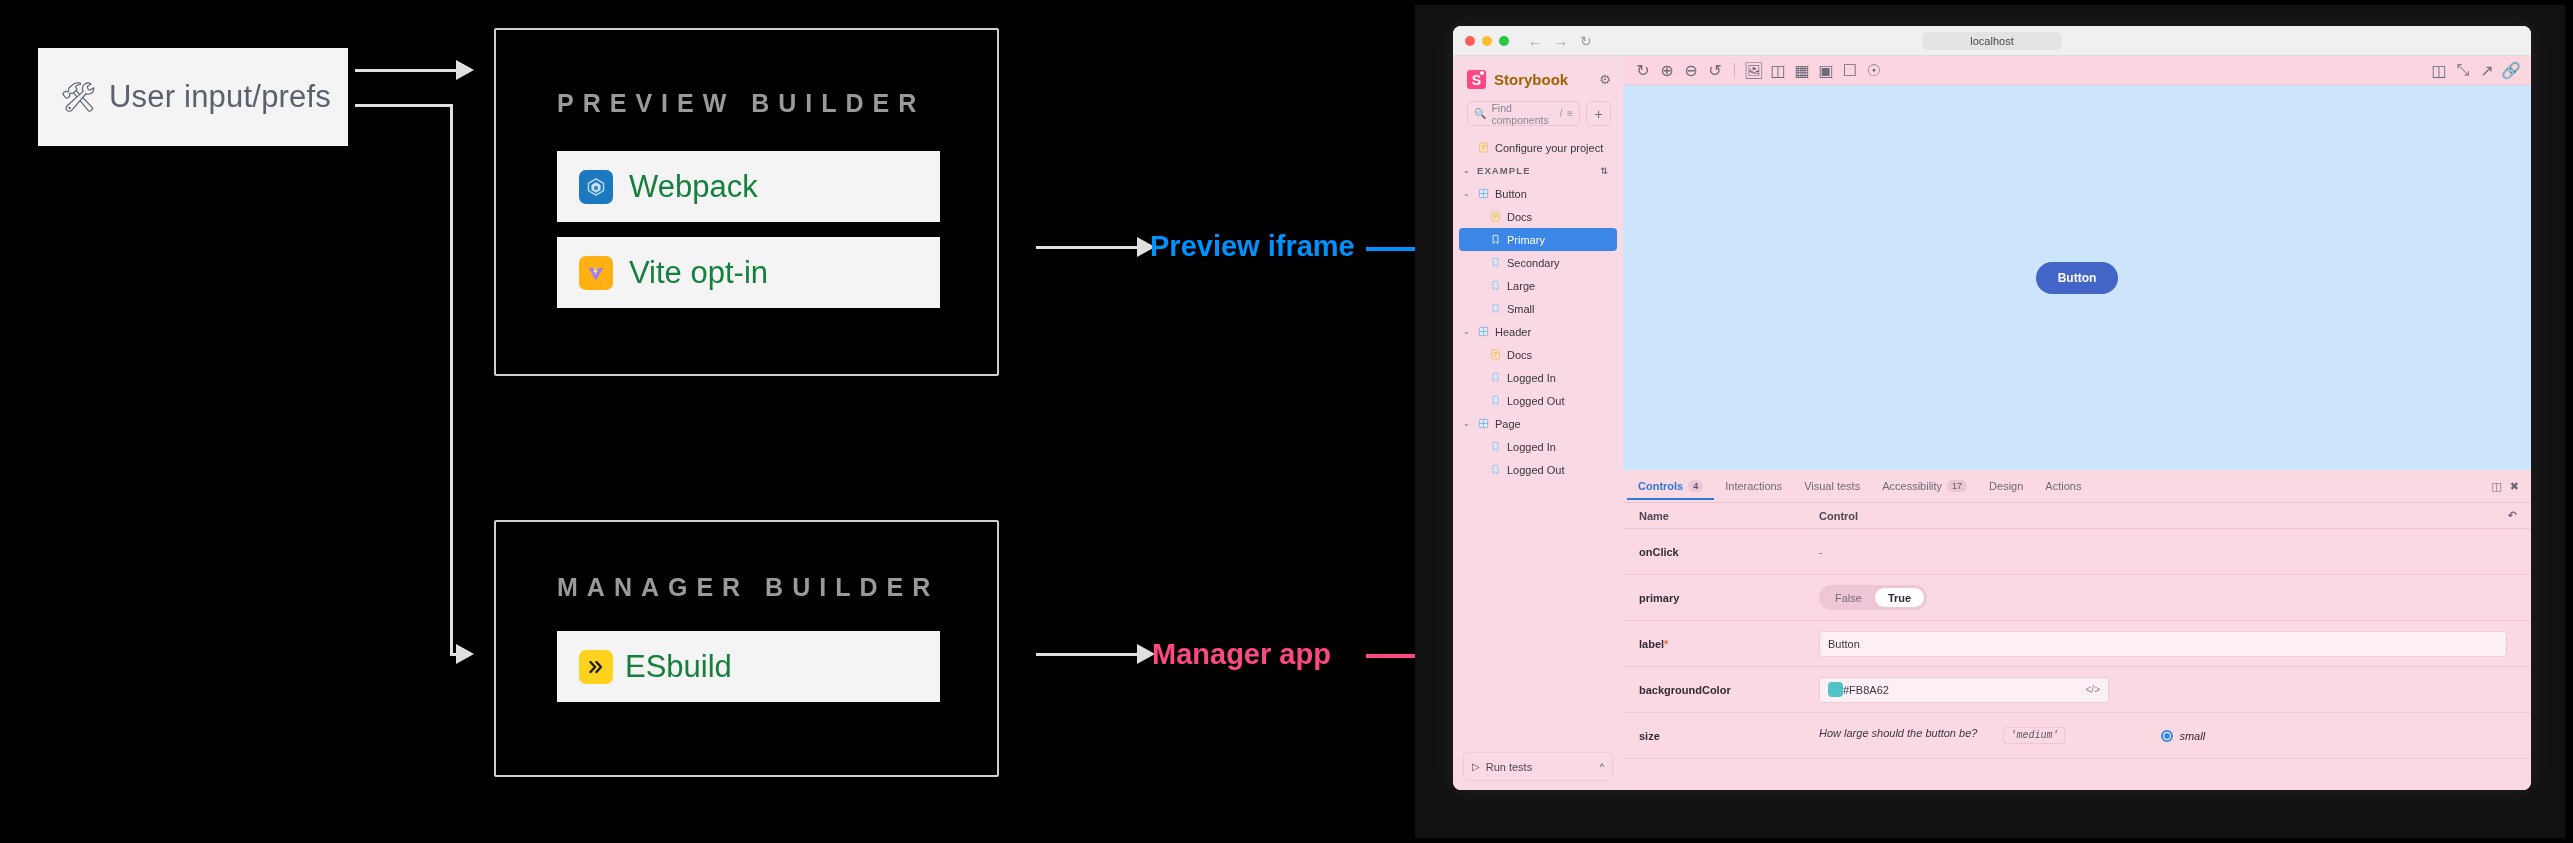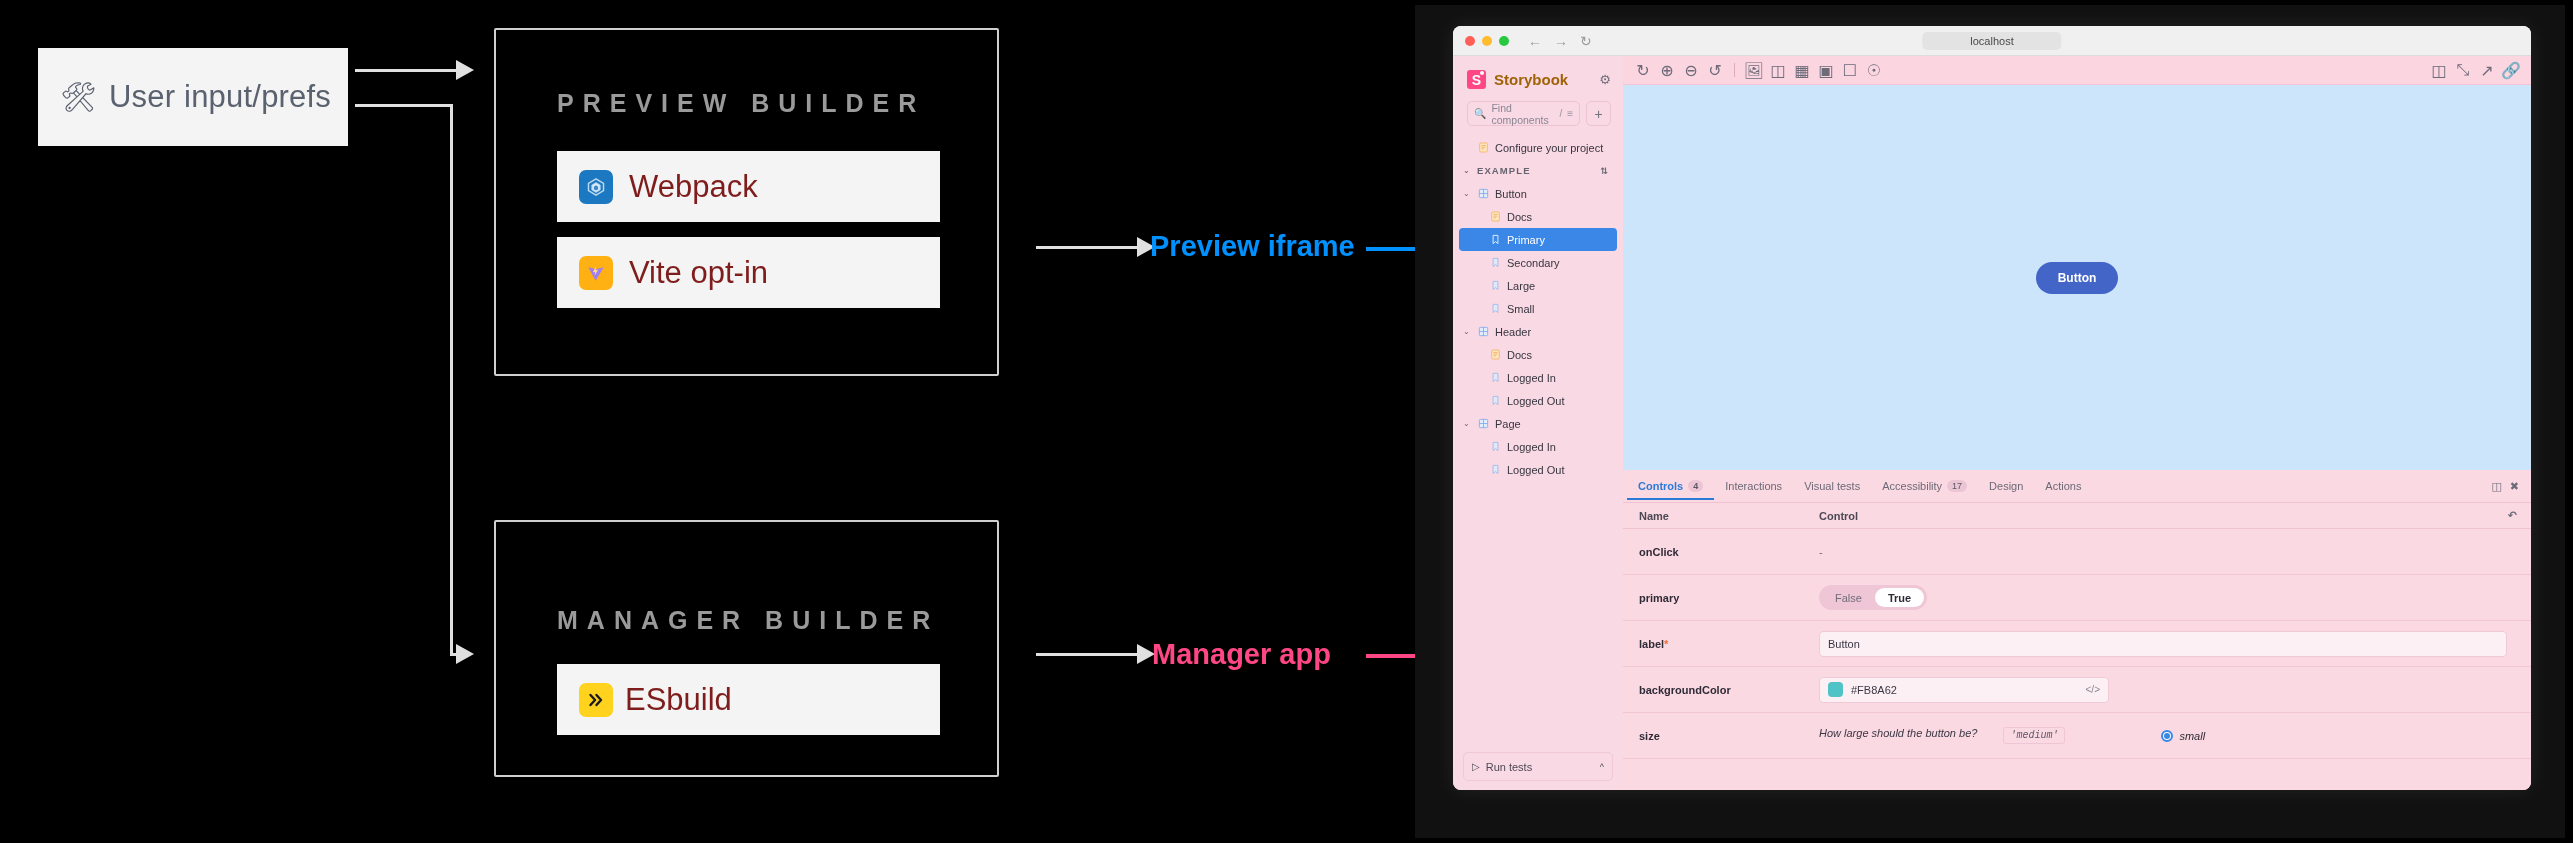--- a/index.html
+++ b/index.html
@@ -44,32 +44,32 @@
   #preview-builder-box { left: 494px; top: 28px; width: 505px; height: 348px; }
   #manager-builder-box { left: 494px; top: 520px; width: 505px; height: 257px; }
 
   .builder-title {
     color: #9a9a9a;
     font-size: 25px;
     font-weight: 700;
     letter-spacing: 9px;
     margin: 59px 0 0 61px;
   }
-  #manager-builder-box .builder-title { margin-top: 84px; }
+  #manager-builder-box .builder-title { margin-top: 51px; }
 
   .opt-row {
     margin-left: 61px;
     width: 383px;
     height: 71px;
     background: #f4f4f4;
     display: flex;
     align-items: center;
     gap: 16px;
     padding-left: 22px;
-    color: #7f1d1d;
+    color: #15803d;
     font-size: 31px;
   }
   #webpack-row { margin-top: 33px; }
   #vite-row { margin-top: 15px; }
   #esbuild-row { margin-top: 29px; gap: 12px; }
 
   .sq-ico {
     width: 34px; height: 34px; border-radius: 7px;
     display: flex; align-items: center; justify-content: center;
     flex: none;
@@ -314,21 +314,21 @@
     height: 26px; width: 688px;
     background: #fdf0f4; border: 1px solid #f0c9d7;
     border-radius: 4px;
     display: flex; align-items: center; padding: 0 8px;
     font-size: 11px; color: #3a3744;
   }
   .color-input {
     height: 26px; width: 290px;
     background: #fdf0f4; border: 1px solid #f0c9d7;
     border-radius: 4px;
-    display: flex; align-items: center; gap: 8px; padding: 0 8px;
+    display: flex; align-items: center; padding: 0 8px;
     font-size: 11px; color: #3a3744;
   }
   .swatch { width: 15px; height: 15px; border-radius: 4px; flex: none; }
   .code-ic { margin-left: auto; font-size: 10px; color: #8a8694; }
 
   .hint-text { color: #3a3744; font-size: 11px; }
   .code-chip {
     border: 1px solid #eec6d5; border-radius: 3px;
     padding: 2px 6px; font-size: 10px;
     font-family: "Liberation Mono", "DejaVu Sans Mono", monospace;

